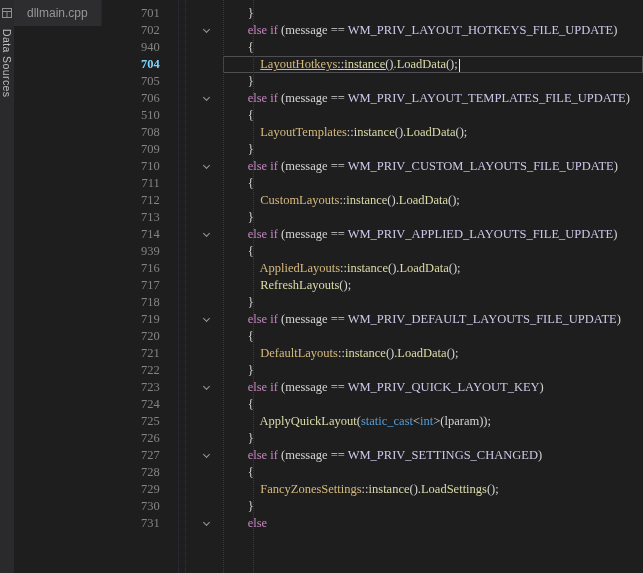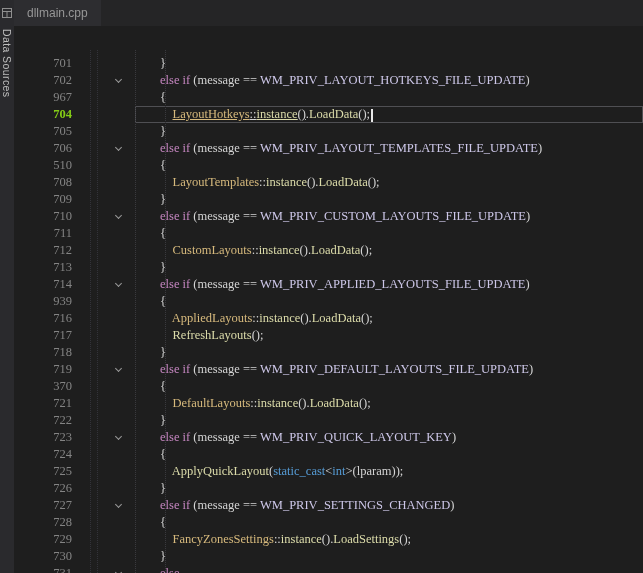--- a/index.html
+++ b/index.html
@@ -3,21 +3,21 @@
 <meta charset="utf-8">
 <style>
   html,body{margin:0;padding:0;width:643px;height:573px;overflow:hidden;background:#1e1e1e;}
   *{box-sizing:border-box;}
   .app{display:flex;width:643px;height:573px;font-family:"Liberation Sans",sans-serif;}
 
   
   .strip{width:14px;flex:none;background:#2a2a2d;display:flex;flex-direction:column;align-items:center;padding-top:4px;gap:7px;}
   .strip-label{writing-mode:vertical-rl;font-size:10.5px;color:#bdbdbd;letter-spacing:.4px;white-space:nowrap;}
 
-  .main{flex:1;min-width:0;display:flex;flex-direction:column;gap:24px;}
+  .main{flex:1;min-width:0;display:flex;flex-direction:row;}
 
   
   .tabbar{height:26px;flex:none;display:flex;background:#252526;overflow:hidden;}
   .tab{display:flex;align-items:center;gap:6px;padding:0 13px;background:#2d2d30;color:#969696;
        font-size:12px;border-right:1px solid #252526;white-space:nowrap;cursor:default;}
   .tab.active{background:#1e1e1e;color:#ffffff;font-weight:bold;}
   .tab .close{font-size:13px;line-height:1;color:#c8c8c8;margin-left:1px;}
   .tab .pin{display:inline-flex;}
 
   
@@ -28,21 +28,21 @@
   .editor{position:relative;flex:1;overflow:hidden;padding-top:5px;background:#1e1e1e;
           font-family:Liberation Serif, serif;font-size:12.5px;}
   .guide{position:absolute;top:0;bottom:0;width:0;border-left:1px dotted #33333a;pointer-events:none;}
   .guide.m1{left:76px;}
   .guide.m2{left:83px;}
   .guide.i0{left:121px;border-left-color:#3a3a3e;}
   .guide.i1{left:151px;border-left-color:#3a3a3e;}
 
   .row{display:flex;height:17px;line-height:17px;}
   .num{width:58px;flex:none;text-align:right;color:#848484;}
-  .row.cur .num{color:#84cc16;font-weight:bold;}
+  .row.cur .num{color:#7dd3fc;font-weight:bold;}
   .fold{width:63px;flex:none;position:relative;}
   .chev{position:absolute;left:44px;top:5px;width:5px;height:5px;
         border-right:1.3px solid #9a9a9a;border-bottom:1.3px solid #9a9a9a;transform:rotate(45deg);}
   .code{flex:1;min-width:0;white-space:pre;color:#d4d4d4;}
   .row.cur .code{box-shadow:inset 0 0 0 1px #4f4f53;}
   .caret{display:inline-block;width:1.5px;height:13px;background:#e8e8e8;vertical-align:middle;margin-left:1px;}
 </style>
 </head>
 <body>
 
@@ -80,21 +80,21 @@
             <span class="code"><span style="color: rgb(212, 212, 212);">        }</span></span>
           </div>
           <div class="row">
             <span class="num">702</span>
             <span class="fold">
               <span class="chev"></span>
             </span>
             <span class="code"><span style="color: rgb(212, 212, 212);">        </span><span style="color: rgb(197, 134, 192);">else</span><span style="color: rgb(212, 212, 212);"> </span><span style="color: rgb(197, 134, 192);">if</span><span style="color: rgb(212, 212, 212);"> (</span><span style="color: rgb(212, 212, 212);">message</span><span style="color: rgb(212, 212, 212);"> == </span><span style="color: rgb(205, 199, 232);">WM_PRIV_LAYOUT_HOTKEYS_FILE_UPDATE</span><span style="color: rgb(212, 212, 212);">)</span></span>
           </div>
           <div class="row">
-            <span class="num">967</span>
+            <span class="num">940</span>
             <span class="fold"></span>
             <span class="code"><span style="color: rgb(212, 212, 212);">        {</span></span>
           </div>
           <div class="row cur">
             <span class="num">704</span>
             <span class="fold"></span>
             <span class="code"><span style="color: rgb(212, 212, 212);">            </span><span style="color: rgb(215, 186, 125); text-decoration: underline;">LayoutHotkeys</span><span style="color: rgb(212, 212, 212); text-decoration: underline;">::</span><span style="color: rgb(220, 220, 170); text-decoration: underline;">instance</span><span style="color: rgb(212, 212, 212); text-decoration: underline;">()</span><span style="color: rgb(212, 212, 212);">.</span><span style="color: rgb(220, 220, 170);">LoadData</span><span style="color: rgb(212, 212, 212);">();</span><span class="caret"></span></span>
           </div>
           <div class="row">
             <span class="num">705</span>
@@ -173,21 +173,21 @@
             <span class="code"><span style="color: rgb(212, 212, 212);">        }</span></span>
           </div>
           <div class="row">
             <span class="num">719</span>
             <span class="fold">
               <span class="chev"></span>
             </span>
             <span class="code"><span style="color: rgb(212, 212, 212);">        </span><span style="color: rgb(197, 134, 192);">else</span><span style="color: rgb(212, 212, 212);"> </span><span style="color: rgb(197, 134, 192);">if</span><span style="color: rgb(212, 212, 212);"> (</span><span style="color: rgb(212, 212, 212);">message</span><span style="color: rgb(212, 212, 212);"> == </span><span style="color: rgb(205, 199, 232);">WM_PRIV_DEFAULT_LAYOUTS_FILE_UPDATE</span><span style="color: rgb(212, 212, 212);">)</span></span>
           </div>
           <div class="row">
-            <span class="num">370</span>
+            <span class="num">720</span>
             <span class="fold"></span>
             <span class="code"><span style="color: rgb(212, 212, 212);">        {</span></span>
           </div>
           <div class="row">
             <span class="num">721</span>
             <span class="fold"></span>
             <span class="code"><span style="color: rgb(212, 212, 212);">            </span><span style="color: rgb(215, 186, 125);">DefaultLayouts</span><span style="color: rgb(212, 212, 212);">::</span><span style="color: rgb(220, 220, 170);">instance</span><span style="color: rgb(212, 212, 212);">()</span><span style="color: rgb(212, 212, 212);">.</span><span style="color: rgb(220, 220, 170);">LoadData</span><span style="color: rgb(212, 212, 212);">();</span></span>
           </div>
           <div class="row">
             <span class="num">722</span>

